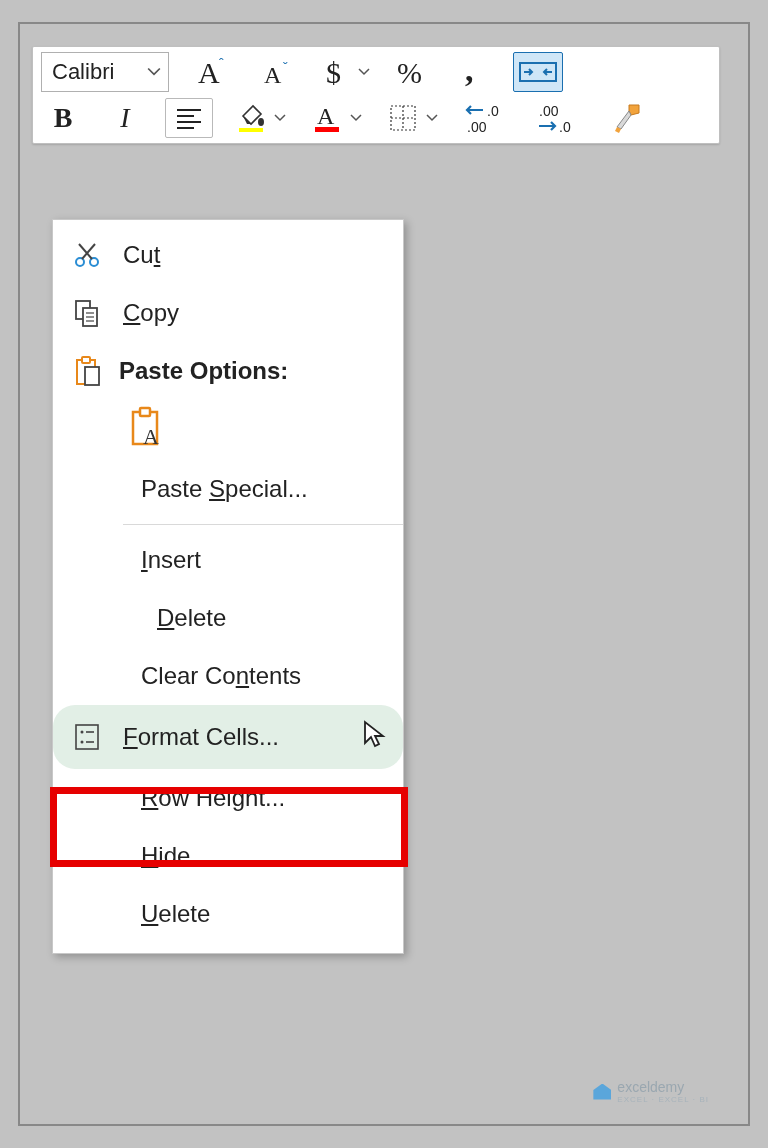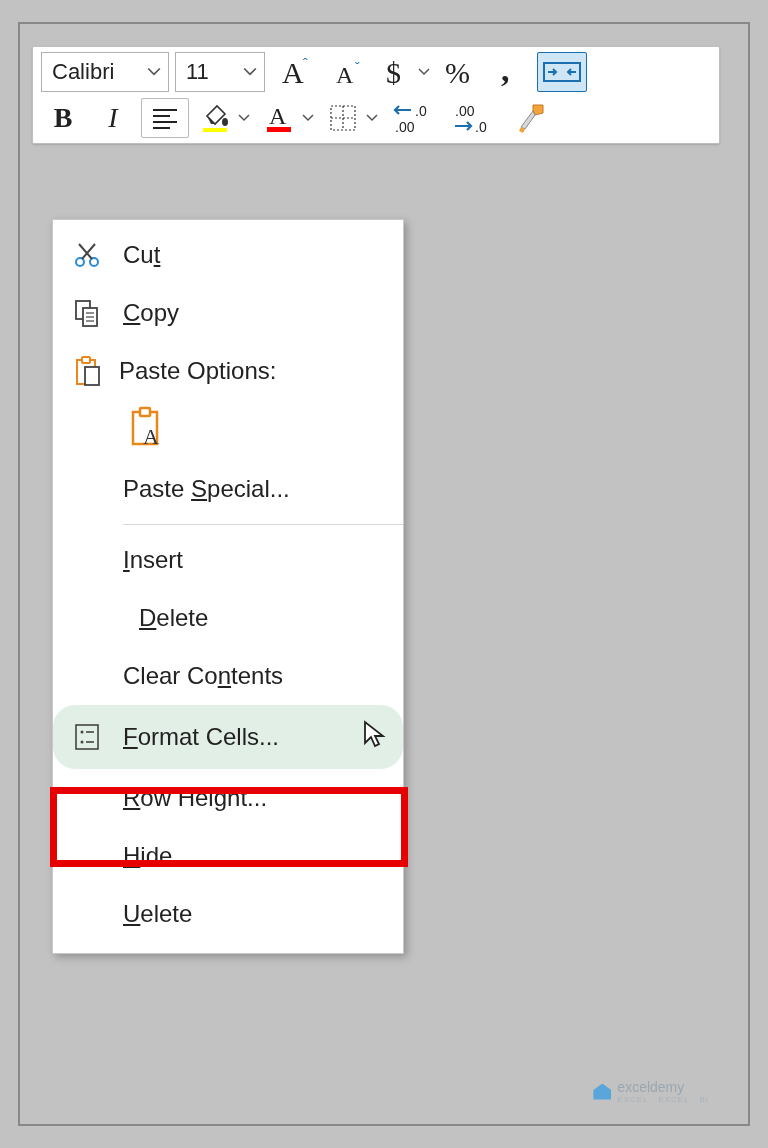--- a/index.html
+++ b/index.html
@@ -26,21 +26,21 @@
     position: absolute;
     left: 12px;
     top: 22px;
     width: 688px;
     background: #fff;
     border: 1px solid #bfbfbf;
     border-radius: 2px;
     padding: 5px 8px 5px 8px;
     box-shadow: 0 1px 2px rgba(0,0,0,0.15);
   }
-  .tb-row { display: flex; align-items: flex-end; gap: 6px; }
+  .tb-row { display: flex; align-items: flex-end; gap: 18px; }
   .tb-row + .tb-row { margin-top: 6px; }
   .dropdown {
     display: flex;
     align-items: center;
     justify-content: space-between;
     border: 1px solid #b0b0b0;
     background: #fff;
     height: 40px;
     padding: 0 6px 0 10px;
     font-size: 22px;
@@ -100,22 +100,22 @@
     color: #222;
   }
   .cm-icon {
     width: 40px;
     display: flex;
     align-items: center;
     justify-content: center;
   }
   .cm-label { flex: 1; margin-left: 16px; }
   .cm-label .u { text-decoration: underline; }
-  .cm-bold { font-weight: 400; margin-left: 12px; }
-  .cm-indent { padding-left: 70px; justify-content: flex-end; }
+  .cm-bold { font-weight: 700; margin-left: 12px; }
+  .cm-indent { padding-left: 88px; justify-content: flex-end; }
   .cm-sep {
     margin: 6px 0 6px 70px;
     height: 1px;
     background: #d9d9d9;
   }
   .paste-option-row {
     padding-left: 70px;
     padding-top: 4px; padding-bottom: 8px;
   }
   .paste-option-btn {
@@ -156,28 +156,20 @@
 </style>
 </head>
 <body>
 
 <div class="canvas">
 
   <div class="mini-toolbar">
     <div class="tb-row">
       <div class="dropdown dd-font">
         <span>Calibri</span>
-        <span class="chev">
-          <svg viewBox="0 0 12 12">
-              <path d="M1 3 L6 8 L11 3" fill="none" stroke="#555" stroke-width="1.5"></path>
-            </svg>
-        </span>
-      </div>
-      <div class="dropdown dd-size">
-        <span>11</span>
         <span class="chev">
           <svg viewBox="0 0 12 12">
               <path d="M1 3 L6 8 L11 3" fill="none" stroke="#555" stroke-width="1.5"></path>
             </svg>
         </span>
       </div>
       <div class="btn" style="min-width:48px">
         <svg width="40" height="34" viewBox="0 0 40 34">
           <text x="7" y="28" font-family="Georgia" font-size="30" fill="#222">A</text>
           <text x="28" y="14" font-size="14" fill="#1a6fb0">ˆ</text>

